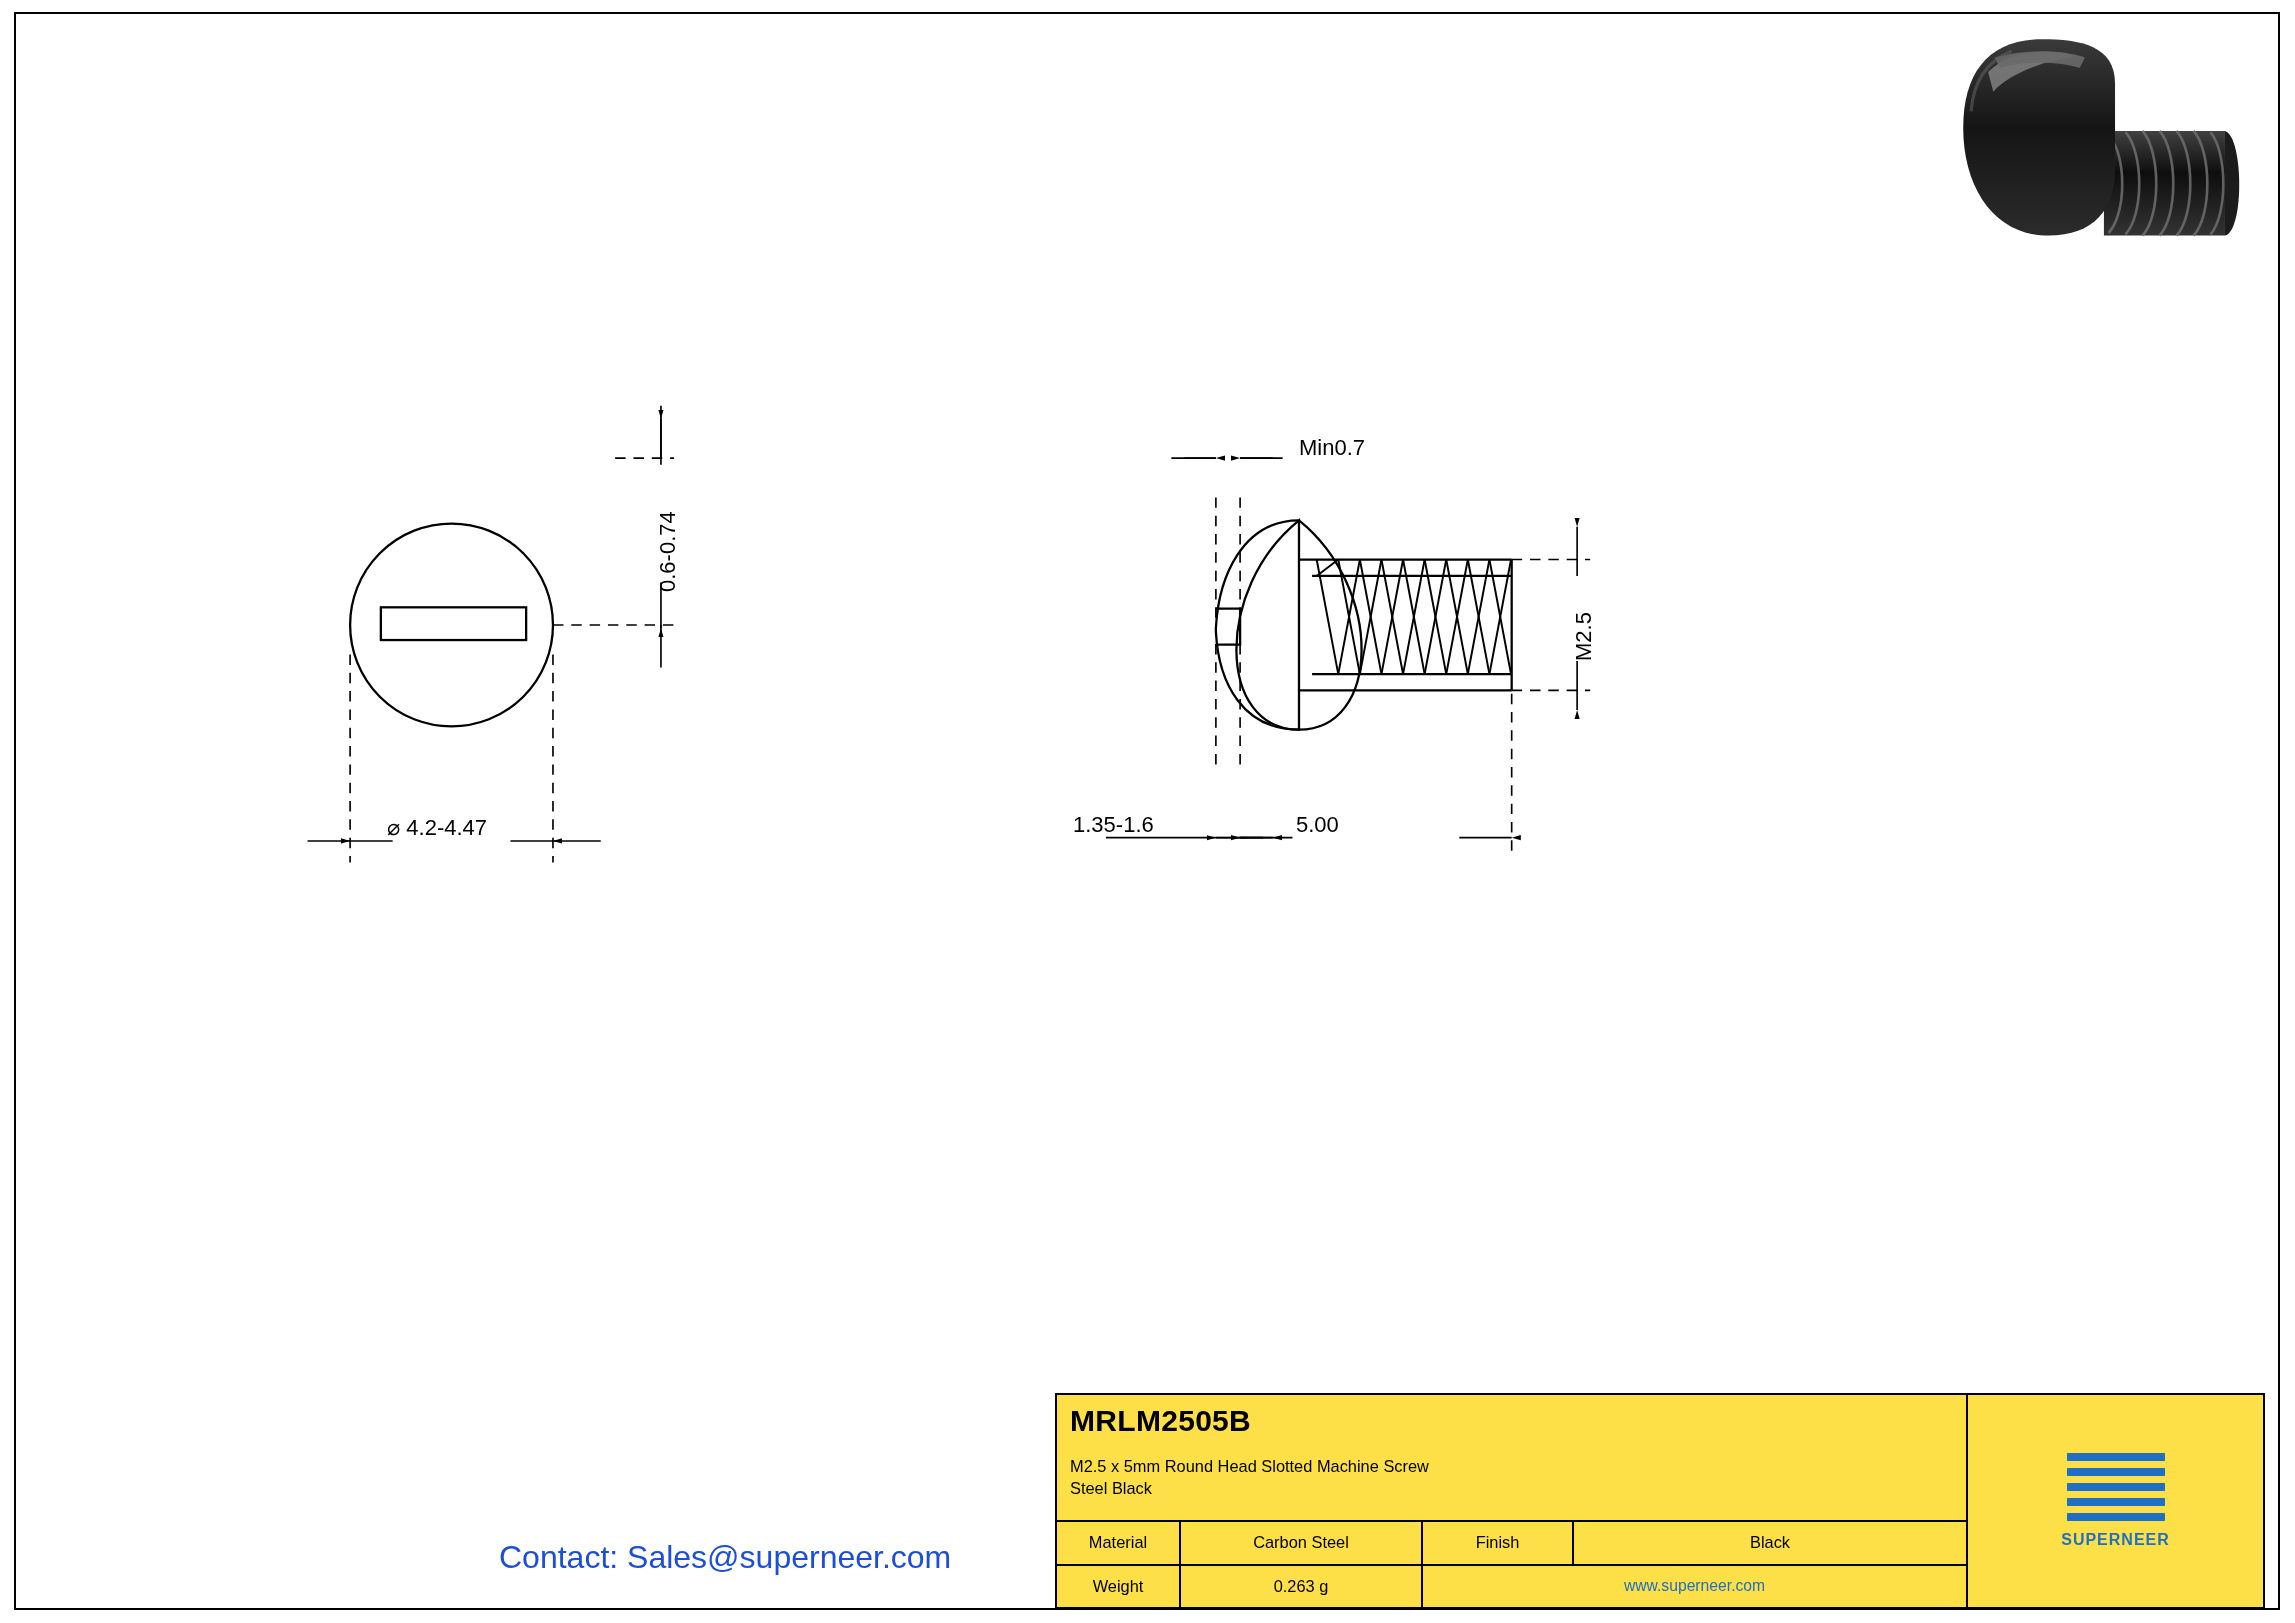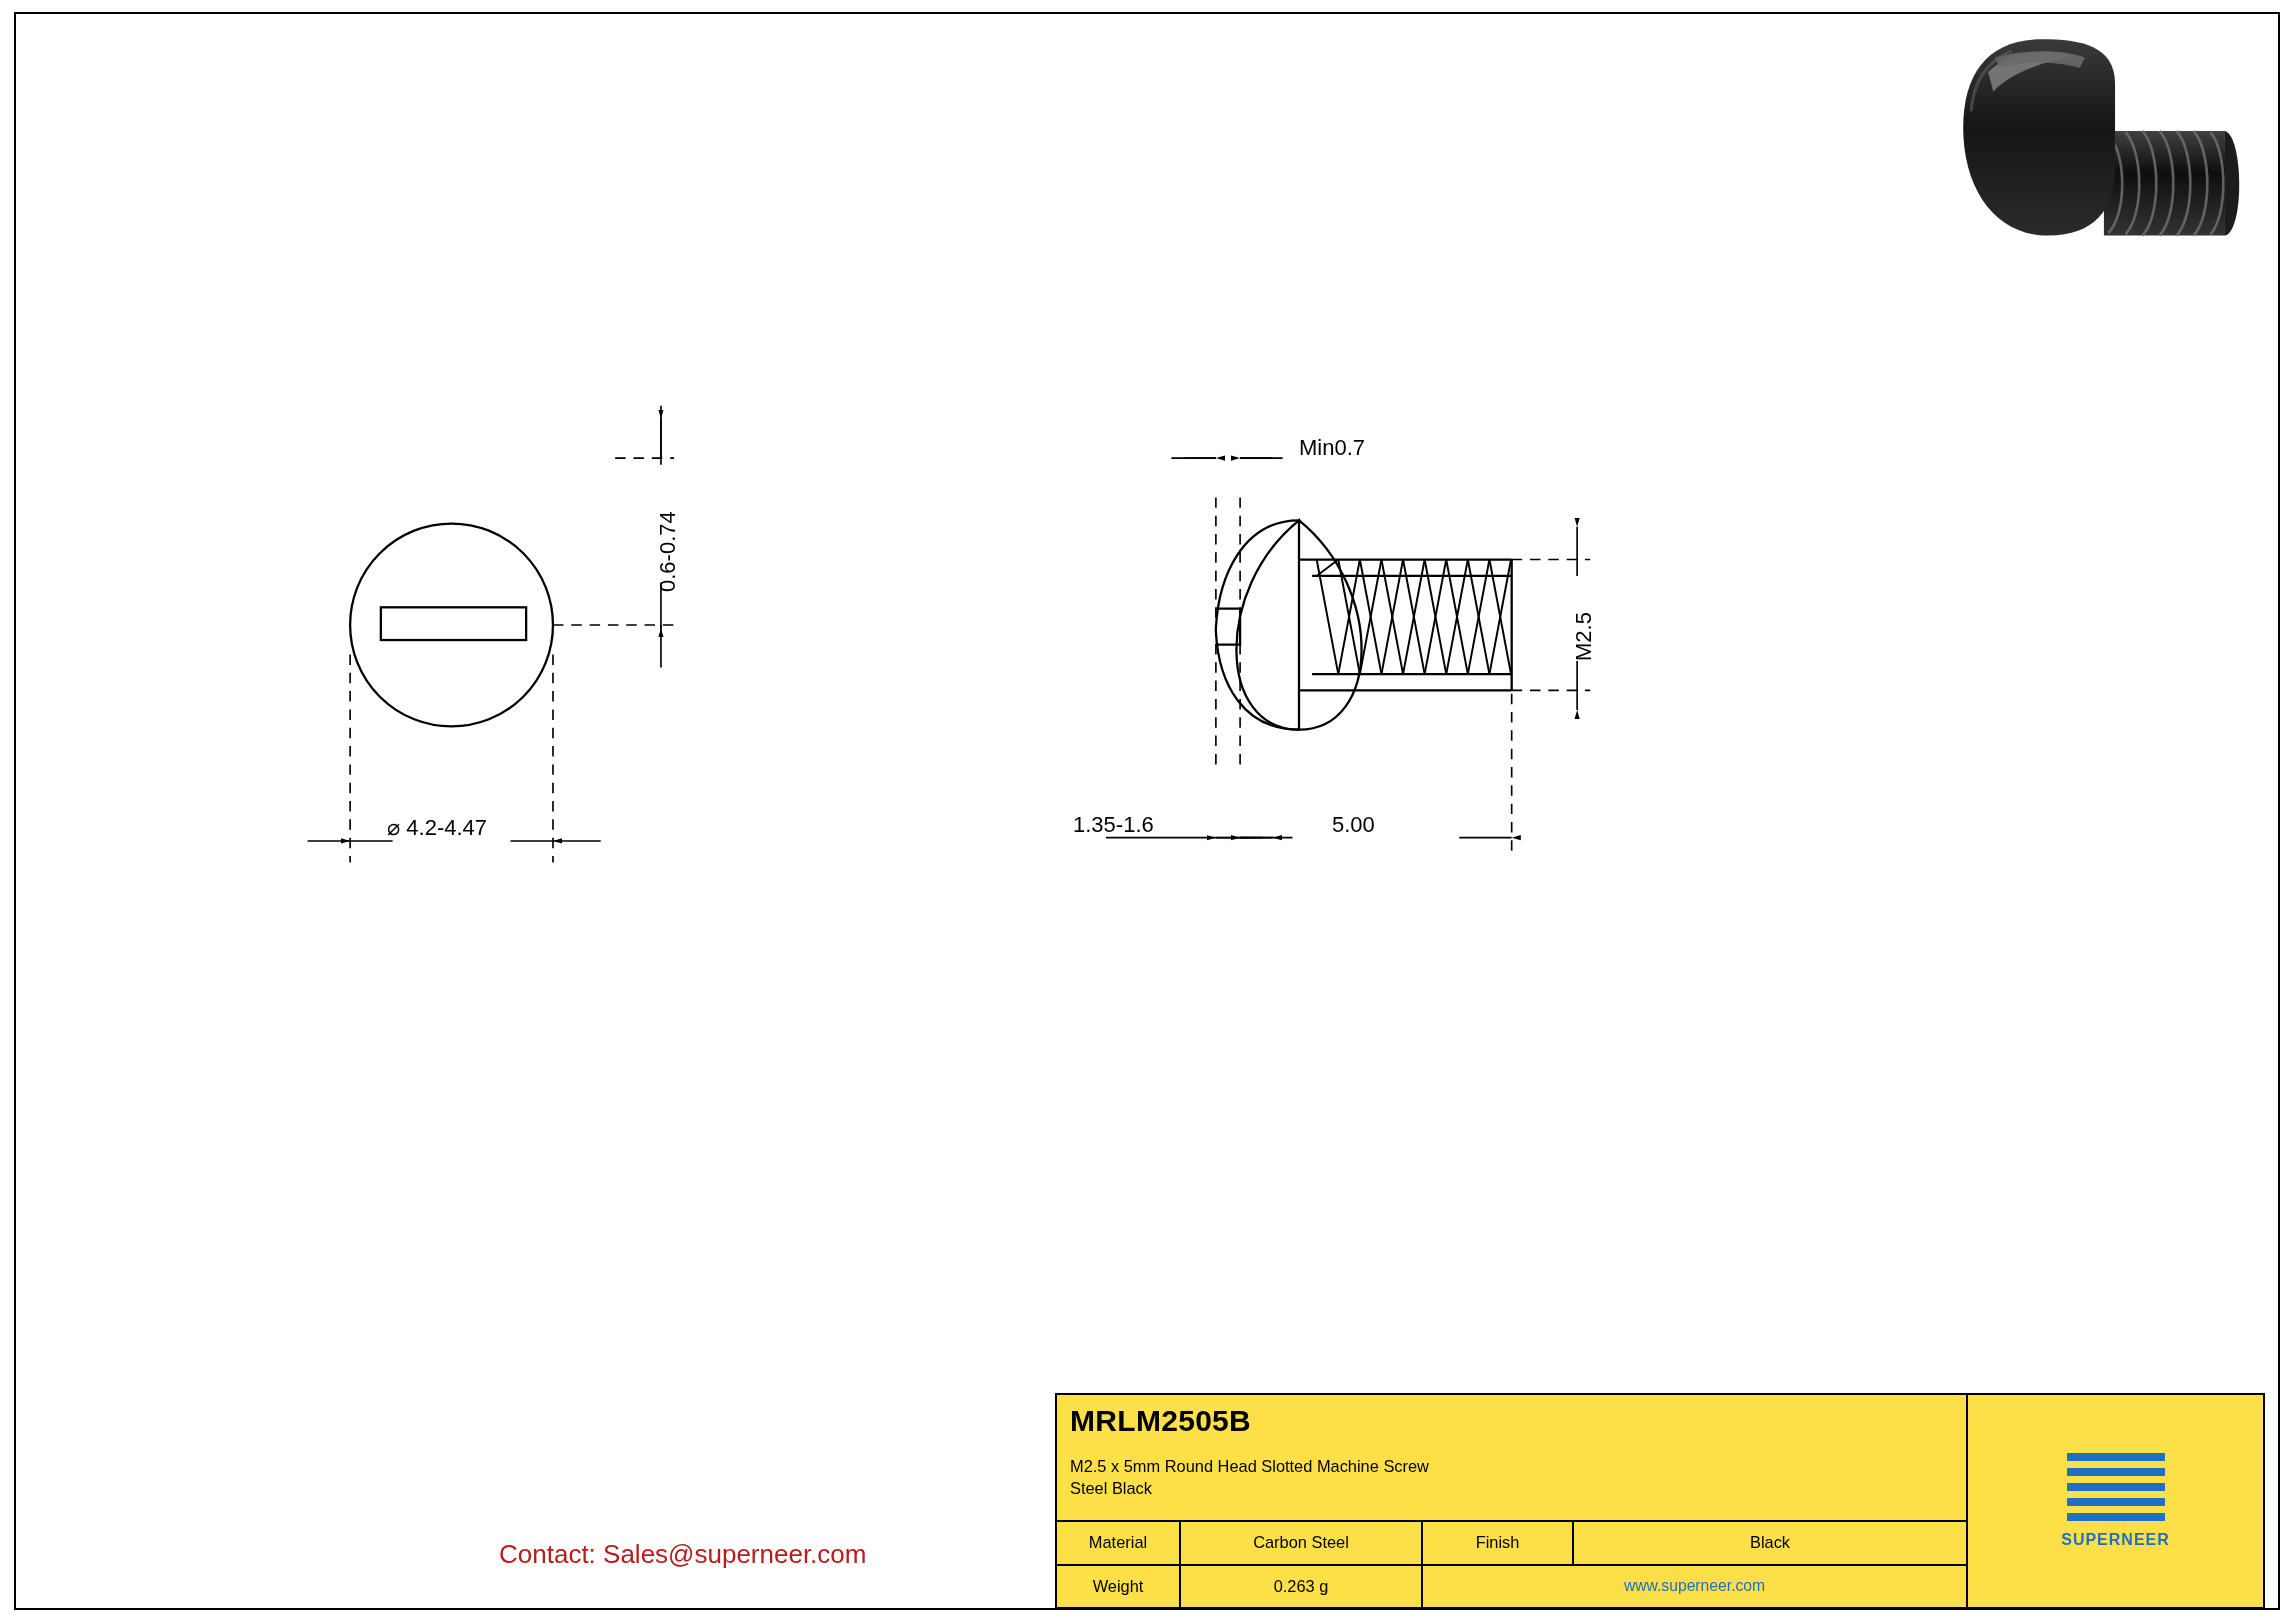--- a/index.html
+++ b/index.html
@@ -138,22 +138,22 @@
   .logo-text {
     font-size: 16px;
     font-weight: bold;
     color: #1f6fc4;
     letter-spacing: 1px;
   }
   .contact {
     position: absolute;
     left: 499px;
     top: 1539px;
-    font-size: 26px;
-    color: #b91c1c;
+    font-size: 32px;
+    color: #1d4ed8;
   }
   
   .dim-text {
     position: absolute;
     font-size: 22px;
     color: #000000;
     white-space: nowrap;
   }
   .rot90 {
     transform: rotate(-90deg);
@@ -292,21 +292,21 @@
   </svg>
 
   <div class="dim-text" style="left:387px; top:815px;">⌀ 4.2-4.47</div>
 
   <div class="dim-text rot90" style="left:655px; top:592px;">0.6-0.74</div>
 
   <div class="dim-text" style="left:1299px; top:435px;">Min0.7</div>
 
   <div class="dim-text" style="left:1073px; top:812px;">1.35-1.6</div>
 
-  <div class="dim-text" style="left:1332px; top:812px;">5.00</div>
+  <div class="dim-text" style="left:1296px; top:812px;">5.00</div>
 
   <div class="dim-text rot90" style="left:1571px; top:661px;">M2.5</div>
 
   <div class="contact">Contact: Sales@superneer.com</div>
 
   <div class="title-block">
     <div class="tb-left">
       <div class="tb-part-no">MRLM2505B</div>
       <div class="tb-desc">
         <div>M2.5  x 5mm  Round Head Slotted  Machine Screw</div>

